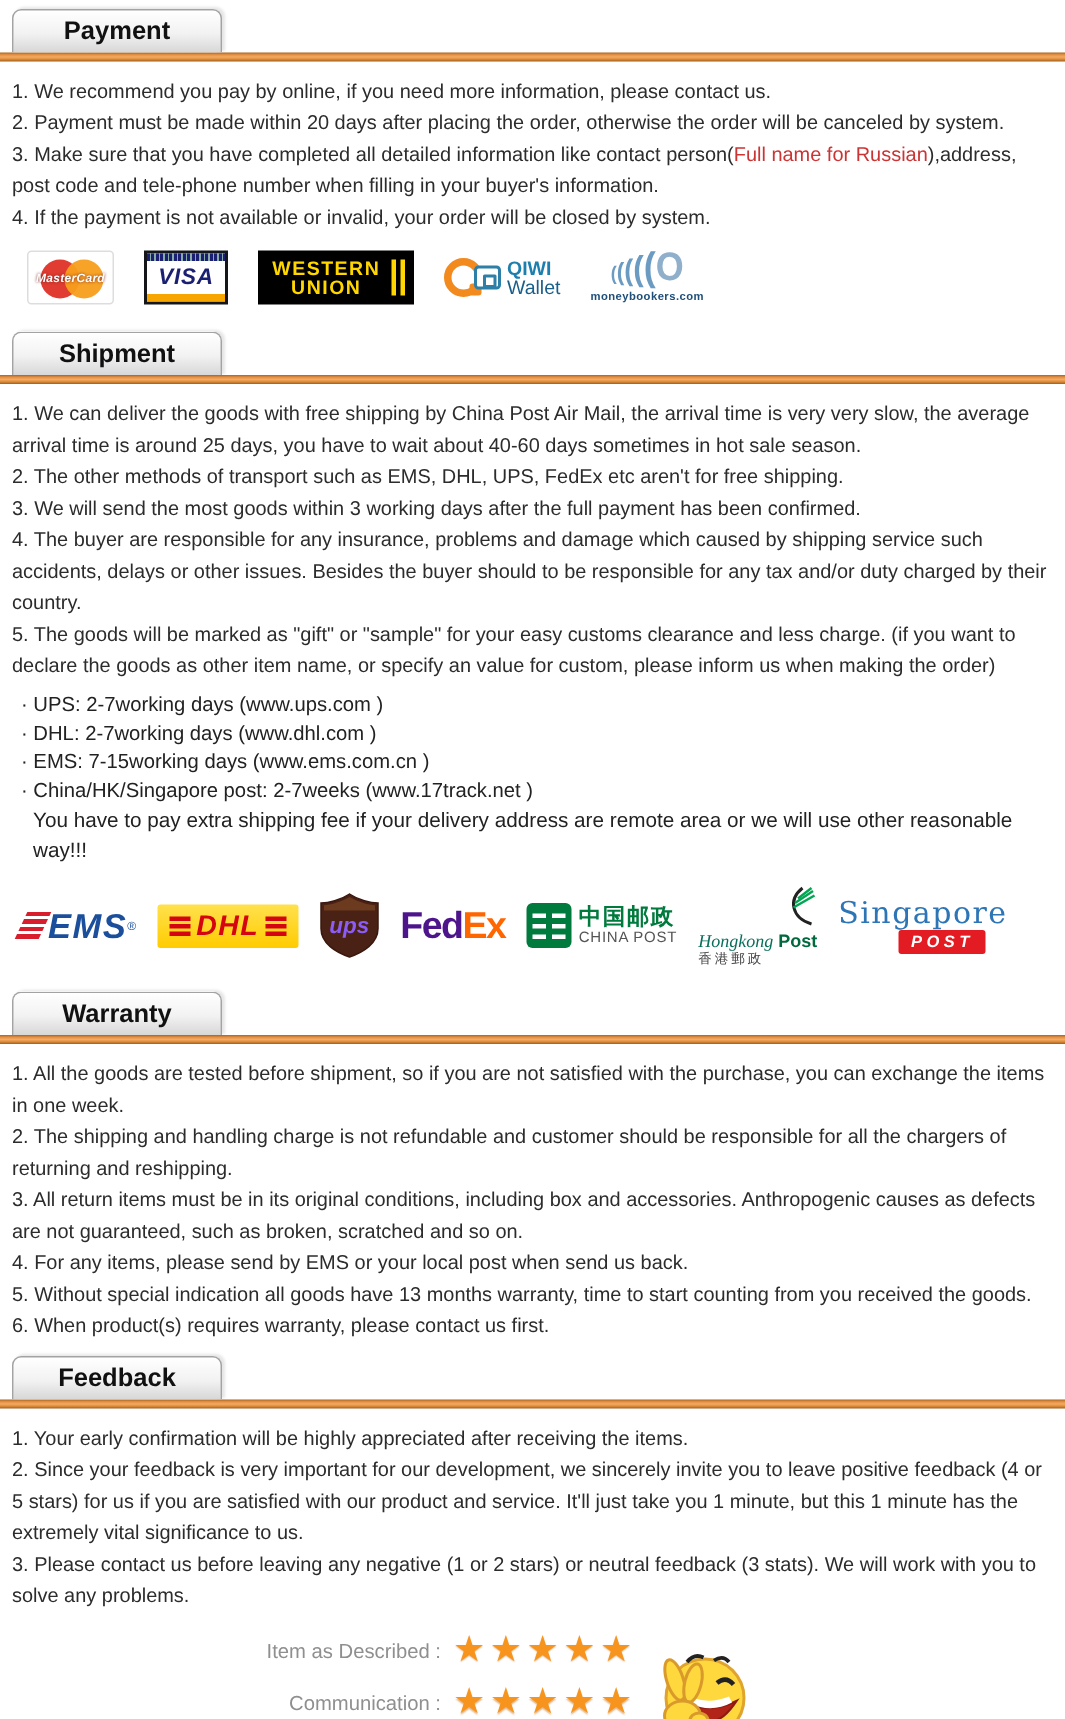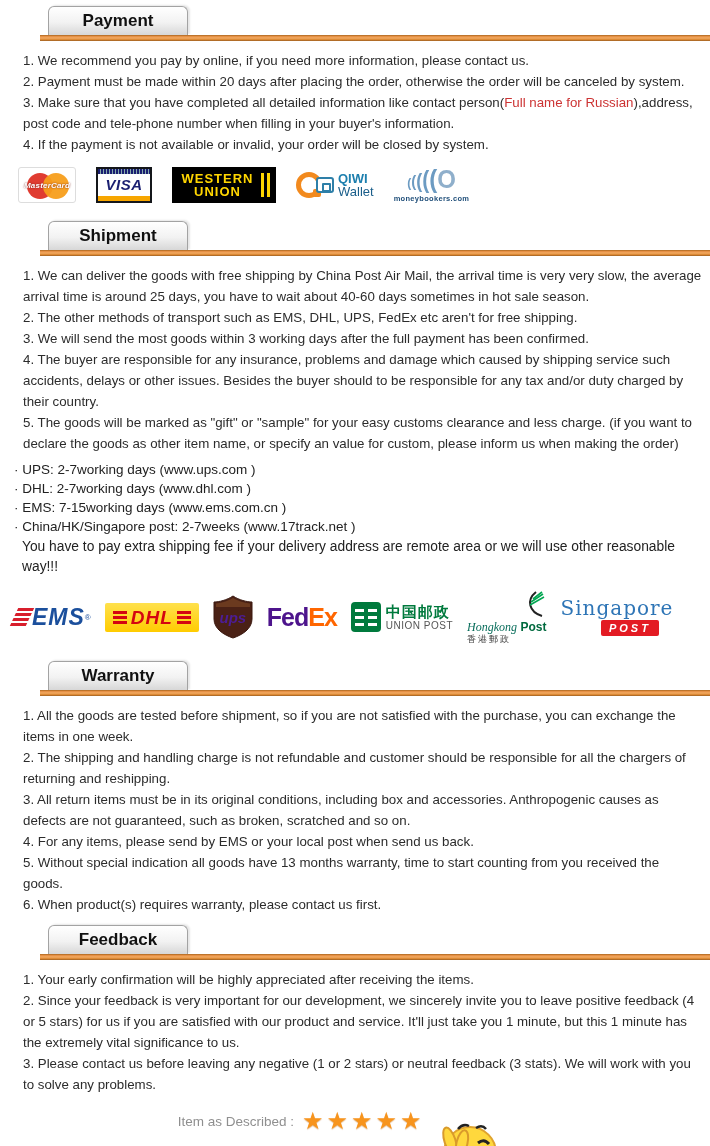--- a/index.html
+++ b/index.html
@@ -6,38 +6,38 @@
   html, body { background: #ffffff; }
   body {
     width: 710px;
     font-family: "Liberation Sans", "DejaVu Sans", sans-serif;
     color: #2e2e2e;
     -webkit-font-smoothing: antialiased;
   }
   .page { width: 710px; }
 
   
-  .sec-head { margin-top: 6px; padding-left: 40px; }
+  .sec-head { margin-top: 6px; }
   .sec-tab {
     width: 140px; height: 29px; margin-left: 8px;
     background: linear-gradient(to bottom, #ffffff 0%, #f2f2f2 55%, #d7d7d7 100%);
     border: 1px solid #a3a3a3; border-bottom: none;
     border-radius: 6px 6px 0 0;
     box-shadow: 2px -1px 2px rgba(0,0,0,0.10);
     font-size: 17px; font-weight: bold; color: #111;
     text-align: center; line-height: 28px;
     position: relative; z-index: 2;
   }
   .orange-bar {
     height: 6px; width: 710px; margin-top: 0;
     background: linear-gradient(to bottom, #a9661f 0%, #e59045 25%, #f3ab63 50%, #dd8a36 75%, #9c5e20 100%);
   }
 
   
-  .sec-body { padding: 9px 8px 4px 23px; font-size: 13.3px; line-height: 21px; color: #2c2c2c; }
+  .sec-body { padding: 9px 8px 4px 8px; font-size: 13.3px; line-height: 21px; color: #2c2c2c; }
   .sec-body p { margin: 0; }
   .red { color: #cc3333; }
 
   
   .pay-logos { display: flex; align-items: center; gap: 20px; padding: 8px 0 12px 18px; }
   .logo-mc { width: 58px; height: 36px; background: #fff; border: 1px solid #ddd; border-radius: 3px;
              position: relative; overflow: hidden; }
   .logo-mc .c1 { position: absolute; left: 8px; top: 5px; width: 26px; height: 26px; border-radius: 50%; background: #e03c31; }
   .logo-mc .c2 { position: absolute; left: 24px; top: 5px; width: 26px; height: 26px; border-radius: 50%; background: #f79e1b; opacity: .95; }
   .logo-mc .mc-text { position: absolute; left: 0; top: 13px; width: 100%; text-align: center;
@@ -75,21 +75,21 @@
   .ems-stripes { width: 16px; height: 18px; margin-right: 2px;
     background: repeating-linear-gradient(to bottom, #d81e2c 0 3px, #fff 3px 5px); transform: skewX(-25deg); }
   .ems-word { font-size: 23px; font-weight: bold; font-style: italic; color: #1b4f9c; letter-spacing: 1px; line-height: 1; }
   .ems-reg { font-size: 8px; color: #1b4f9c; vertical-align: top; }
   .logo-dhl { background: linear-gradient(to bottom, #ffe14d, #fc0); padding: 5px 8px; display: flex; align-items: center; gap: 4px; border-radius: 2px; }
   .dhl-dash { width: 14px; height: 3px; background: #d40511; box-shadow: 0 5px 0 #d40511, 0 -5px 0 #d40511; }
   .dhl-word { color: #d40511; font-weight: bold; font-style: italic; font-size: 19px; letter-spacing: 1px; line-height: 1; }
   .logo-ups { position: relative; width: 40px; height: 44px; }
   .logo-ups svg { display: block; }
   .ups-word { position: absolute; top: 14px; left: 0; width: 100%; text-align: center;
-    color: #4c1d95; font-weight: bold; font-size: 15px; font-style: italic; }
+    color: #8b5cf6; font-weight: bold; font-size: 15px; font-style: italic; }
   .logo-fedex { font-size: 25px; font-weight: bold; letter-spacing: -1px; line-height: 1; }
   .fedex-fed { color: #4d148c; } .fedex-ex { color: #ff6600; }
   .logo-cp { display: flex; align-items: center; gap: 5px; }
   .cp-emblem { width: 30px; height: 30px; background: #007a3d; border-radius: 4px; position: relative; overflow: hidden; }
   .cp-emblem::before { content: ""; position: absolute; left: 4px; right: 4px; top: 7px; height: 3px; background: #fff; box-shadow: 0 7px 0 #fff, 0 14px 0 #fff; }
   .cp-emblem::after { content: ""; position: absolute; left: 13px; top: 3px; width: 4px; height: 24px; background: #007a3d; mix-blend-mode: normal; }
   .cp-text .cn { font-size: 15px; font-weight: bold; color: #007a3d; line-height: 16px; letter-spacing: 1px; }
   .cp-text .en { font-size: 10px; color: #555; line-height: 11px; letter-spacing: .5px; }
   .logo-hk { display: flex; align-items: flex-end; gap: 2px; flex-direction: column; }
   .hk-text { text-align: left; }
@@ -197,21 +197,21 @@
         <path d="M20 1 C26 5 34 7 39 7 L39 24 C39 34 29 40 20 43 C11 40 1 34 1 24 L1 7 C6 7 14 5 20 1 Z" fill="#4a2115" stroke="#3a180f" stroke-width="1"></path>
         <path d="M20 3 C26 6.5 33 8.3 37 8.5 L37 12 L3 12 L3 8.5 C7 8.3 14 6.5 20 3 Z" fill="#6b3a1f"></path>
       </svg>
       <div class="ups-word">ups</div>
     </div>
     <div class="logo-fedex"><span class="fedex-fed">Fed</span><span class="fedex-ex">Ex</span></div>
     <div class="logo-cp">
       <div class="cp-emblem"></div>
       <div class="cp-text">
         <div class="cn">中国邮政</div>
-        <div class="en">UNION POST</div>
+        <div class="en">CHINA POST</div>
       </div>
     </div>
     <div class="logo-hk">
       <svg width="24" height="30" viewBox="0 0 24 30">
         <path d="M20 27 C7 23 4 11 14 3" stroke="#222" stroke-width="2" fill="none"></path>
         <path d="M8 16 L22 8" stroke="#00a651" stroke-width="1.6" fill="none"></path>
         <path d="M9 13 L21 5" stroke="#00a651" stroke-width="1.6" fill="none"></path>
         <path d="M11 10 L20 3" stroke="#00a651" stroke-width="1.6" fill="none"></path>
       </svg>
       <div class="hk-text">

